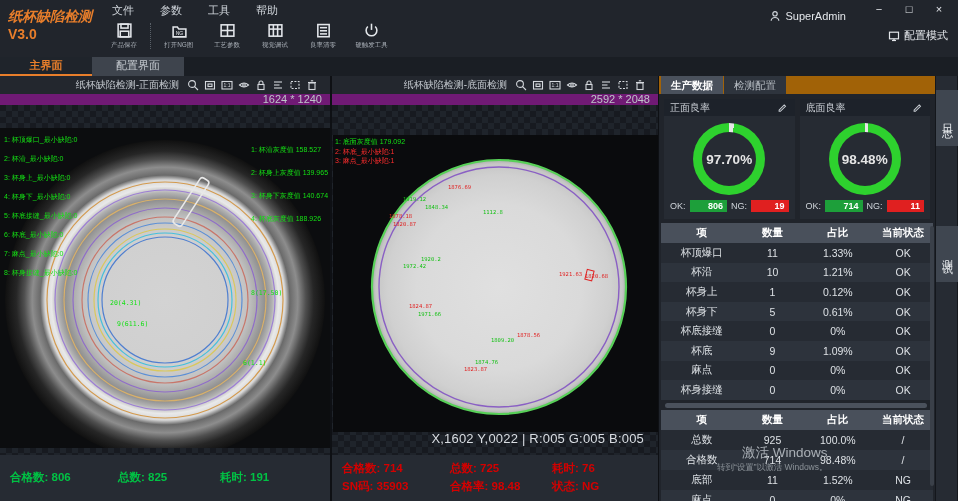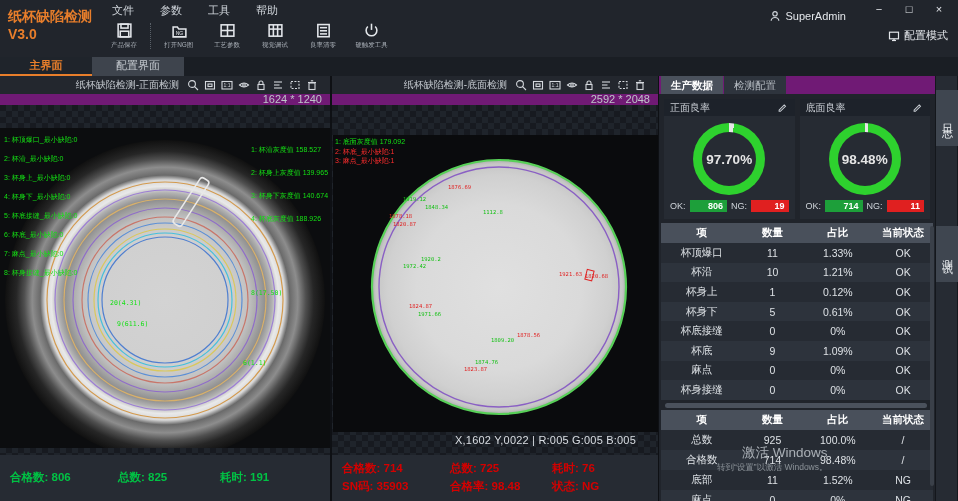--- a/index.html
+++ b/index.html
@@ -3,21 +3,21 @@
 <meta charset="utf-8">
 <style>
   *{margin:0;padding:0;box-sizing:border-box;}
   html,body{width:958px;height:501px;overflow:hidden;background:#15181d;
     font-family:"Liberation Sans","DejaVu Sans",sans-serif;color:#d6dade;}
   .app{position:relative;width:958px;height:501px;background:#15181d;}
 
   
   .titlebar{position:relative;height:57px;background:#21252c;display:flex;}
   .app-title{width:97px;padding:8px 0 0 8px;color:#e87e2b;font-weight:bold;line-height:1.25;}
-  .app-title .l1{font-size:14px;}
+  .app-title .l1{font-size:14px;font-style:italic;}
   .app-title .l2{font-size:14px;}
   .menubar{position:absolute;left:100px;top:0;height:20px;display:flex;align-items:center;gap:26px;padding-left:12px;}
   .menu-item{font-size:11px;color:#cfd4da;cursor:default;}
   .toolbar{position:absolute;left:100px;top:20px;height:37px;display:flex;align-items:flex-start;}
   .tbtn{width:48px;display:flex;flex-direction:column;align-items:center;gap:1px;padding-top:2px;}
   .tbtn svg{width:17px;height:17px;stroke:#e3e6ea;fill:none;stroke-width:1.1;}
   .tbtn .tlabel{font-size:7px;color:#aab0b8;white-space:nowrap;transform:scale(.92);}
   .tsep{width:1px;height:26px;margin:3px 4px 0 2px;border-left:1px dotted #596068;}
   .user-area{position:absolute;right:112px;top:10px;display:flex;align-items:center;gap:4px;}
   .user-area svg{width:12px;height:12px;stroke:#cfd4da;fill:none;stroke-width:1.2;}
@@ -44,29 +44,29 @@
   .res-bar{height:11px;background:#701a75;font-size:11px;color:#bfc4ca;text-align:right;padding-right:8px;line-height:11px;}
   .img-area{flex:1;position:relative;overflow:hidden;background-color:#171a20;
     background-image:linear-gradient(45deg,#1f242b 25%,transparent 25%,transparent 75%,#1f242b 75%),
                      linear-gradient(45deg,#1f242b 25%,transparent 25%,transparent 75%,#1f242b 75%);
     background-size:12px 12px;background-position:0 0,6px 6px;}
   .photo{position:absolute;display:block;}
   .ann-list{position:absolute;font-size:7px;line-height:19px;color:#14e014;white-space:nowrap;}
   .ann-front-left{left:4px;top:25px;}
   .ann-front-right{left:251px;top:33px;line-height:23px;}
   .ann-bottom{left:3px;top:32px;line-height:9.5px;}
-  .coords-line{position:absolute;right:22px;bottom:9px;font-size:11px;color:#d9dde2;letter-spacing:.2px;}
+  .coords-line{position:absolute;right:14px;bottom:9px;font-size:13px;color:#d9dde2;letter-spacing:.2px;}
   .status-bar{height:46px;background:#262b33;padding:4px 0 0 10px;display:flex;flex-direction:column;justify-content:space-around;padding-bottom:5px;}
   .srow{display:grid;grid-template-columns:108px 102px 1fr;font-size:11.5px;font-weight:bold;}
   .status-green .srow span{color:#00c244;}
   .status-red .srow span{color:#d40000;}
 
   
   .right-panel{width:277px;background:#20242b;border-left:1px solid #0e1014;display:flex;flex-direction:column;position:relative;}
-  .ptabs{height:20px;background:#701a75;display:flex;gap:1px;padding-left:2px;align-items:flex-end;}
+  .ptabs{height:20px;background:#a16207;display:flex;gap:1px;padding-left:2px;align-items:flex-end;}
   .ptab{padding:0 10px;font-size:10.5px;line-height:18px;height:18px;background:#2e343d;color:#b9bfc6;}
   .ptab.active{background:#4a515c;color:#fff;font-weight:bold;}
   .gauges{display:flex;gap:5px;padding:5px 5px 4px 5px;}
   .gcard{flex:1;background:#262b33;display:flex;flex-direction:column;}
   .ghead{height:17px;background:#1d222a;display:flex;align-items:center;justify-content:space-between;padding:0 6px;}
   .ghead .gtitle{font-size:10px;color:#c9ced4;}
   .ghead svg{width:10px;height:10px;stroke:#c9ced4;fill:none;stroke-width:1.2;}
   .ring{width:72px;height:72px;border-radius:50%;margin:7px auto 5px;position:relative;}
   .ring-inner{position:absolute;inset:9px;border-radius:50%;background:#262b33;display:flex;align-items:center;justify-content:center;font-size:13.5px;font-weight:bold;color:#e5e5e5;}
   .okng{display:flex;align-items:center;gap:4px;font-size:9px;color:#cfd4da;padding:0 6px 7px;}

